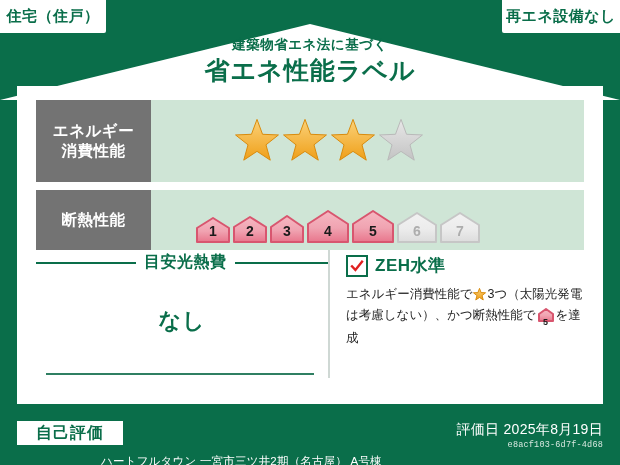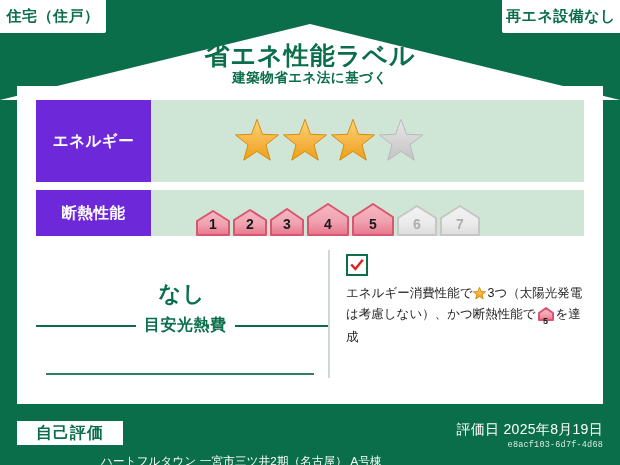--- a/index.html
+++ b/index.html
@@ -62,39 +62,39 @@
   }
 
   
   .perf-row{
     position:absolute;
     left:19px;
     display:flex;
     align-items:stretch;
   }
   .row-label{
-    background:#6d28d9;
+    background:#737373;
     color:#ffffff;
     font-weight:bold;
     display:flex;flex-direction:column;
     align-items:center;justify-content:center;
     width:115px;
     font-size:15.5px;
     line-height:1.3;
     letter-spacing:.5px;
     flex:none;
   }
   .row-value{
     background:#cfe5d6;
     flex:1;
     display:flex;align-items:center;
   }
 
   #row-energy{top:14px;width:548px;height:82px;}
-  #row-insul {top:104px;width:548px;height:46px;}
+  #row-insul {top:104px;width:548px;height:60px;}
 
   
   #stars{
     display:flex;align-items:center;gap:2px;
     margin-left:83px;
   }
   .star-ico{display:block;}
 
   
   #badges{
@@ -253,29 +253,30 @@
 <div id="label-root">
 
   <svg id="roof" viewBox="0 0 620 100">
     <polygon points="0,100 310,24 620,100" fill="#ffffff"></polygon>
   </svg>
 
   <div class="corner-tag" id="tag-right">再エネ設備なし</div>
   <div class="corner-tag" id="tag-left">住宅（住戸）</div>
 
   <div id="header-text">
+    <div id="header-sub">建築物省エネ法に基づく</div>
     <div id="header-title">省エネ性能ラベル</div>
-    <div id="header-sub">建築物省エネ法に基づく</div>
   </div>
 
   <div id="card">
 
     <div class="perf-row" id="row-energy">
       <div class="row-label">
         <span>エネルギー</span>
+        <span>消費性能</span>
       </div>
       <div class="row-value">
         <div id="stars">
             <span>
               <svg class="star-ico" width="46" height="46" viewBox="0 0 46 46">
                 <defs>
                   <linearGradient id="gmain0" x1="0" y1="0" x2="0" y2="1">
                     <stop offset="0%" stop-color="#fbd27a"></stop>
                     <stop offset="100%" stop-color="#ef9f18"></stop>
                   </linearGradient>
@@ -417,38 +418,39 @@
               </svg>
               <span class="bnum">7</span>
             </div>
           </div>
       </div>
     </div>
 
     <div id="lower">
 
       <div id="cost-pane">
-        <div id="cost-value">なし</div>
         <div id="cost-head">
           <div class="rule short"></div>
           <div id="cost-title">目安光熱費</div>
           <div class="rule"></div>
         </div>
+        <div id="cost-value">なし</div>
         <div id="cost-rule-bottom"></div>
       </div>
 
       <div id="divider"></div>
 
       <div id="zeh-pane">
         <div id="zeh-head">
           <div id="zeh-check">
             <svg width="14" height="14" viewBox="0 0 14 14">
               <polyline points="2,7.4 5.4,11 12,2.6" fill="none" stroke="#e02020" stroke-width="2.4" stroke-linecap="square" stroke-linejoin="miter"></polyline>
             </svg>
           </div>
+          <div id="zeh-title">ZEH水準</div>
         </div>
         <div id="zeh-desc">
           <span>エネルギー消費性能で</span><span class="ic" id="inline-star"><svg class="star-ico" width="13" height="13" viewBox="0 0 13 13">
                 <defs>
                   <linearGradient id="ginl" x1="0" y1="0" x2="0" y2="1">
                     <stop offset="0%" stop-color="#fbd27a"></stop>
                     <stop offset="100%" stop-color="#ef9f18"></stop>
                   </linearGradient>
                 </defs>
                 <polygon points="6.50,0.39 8.07,4.60 12.56,4.79 9.03,7.58 10.24,11.91 6.50,9.43 2.76,11.91 3.97,7.58 0.44,4.79 4.93,4.60" fill="url(#ginl)" stroke="#d98b0d" stroke-width="1" stroke-linejoin="round"></polygon>

